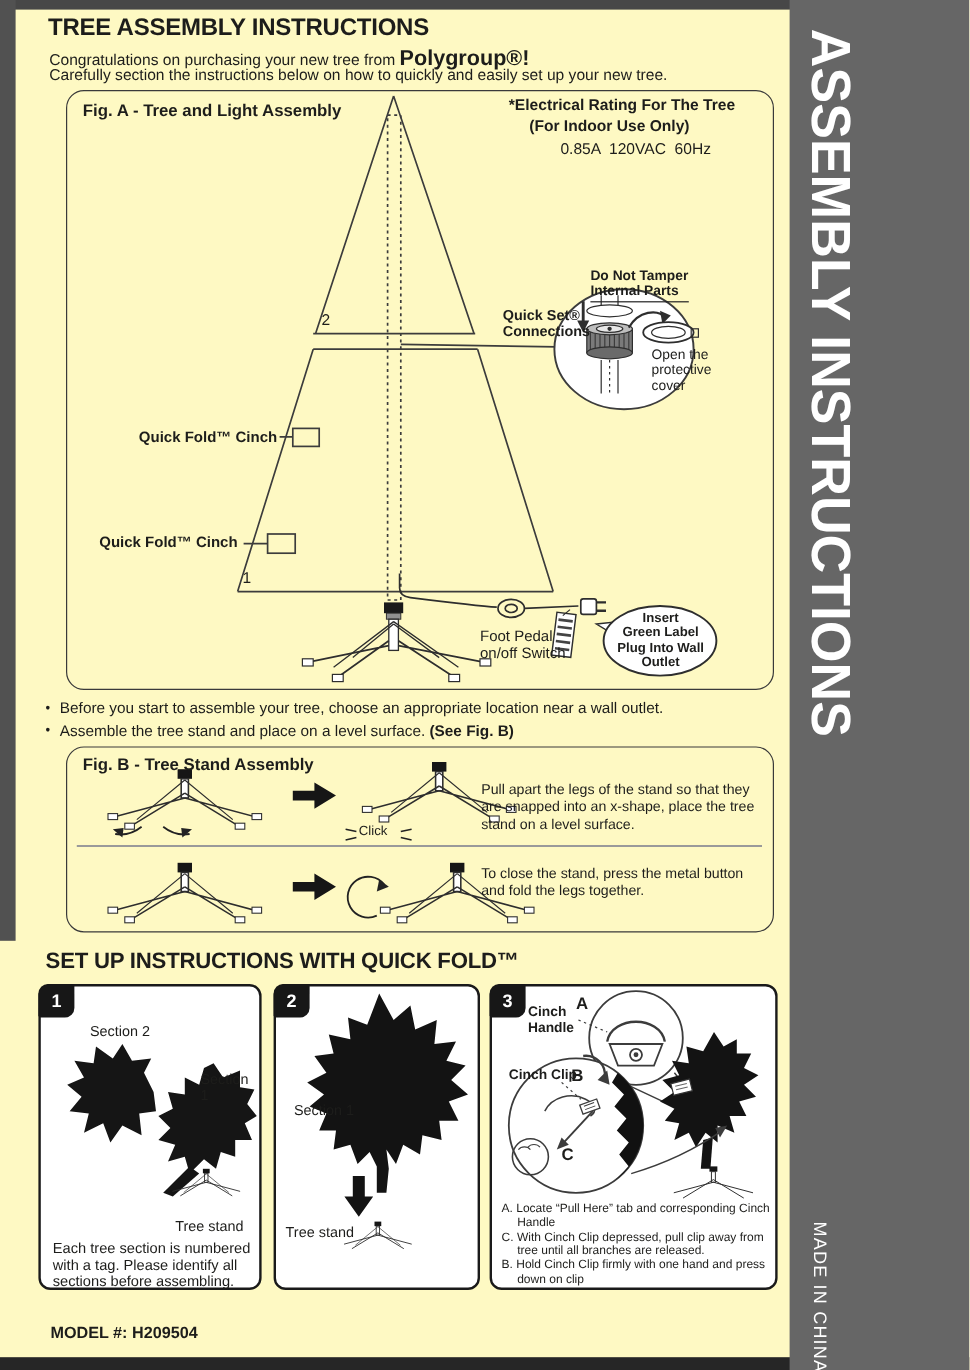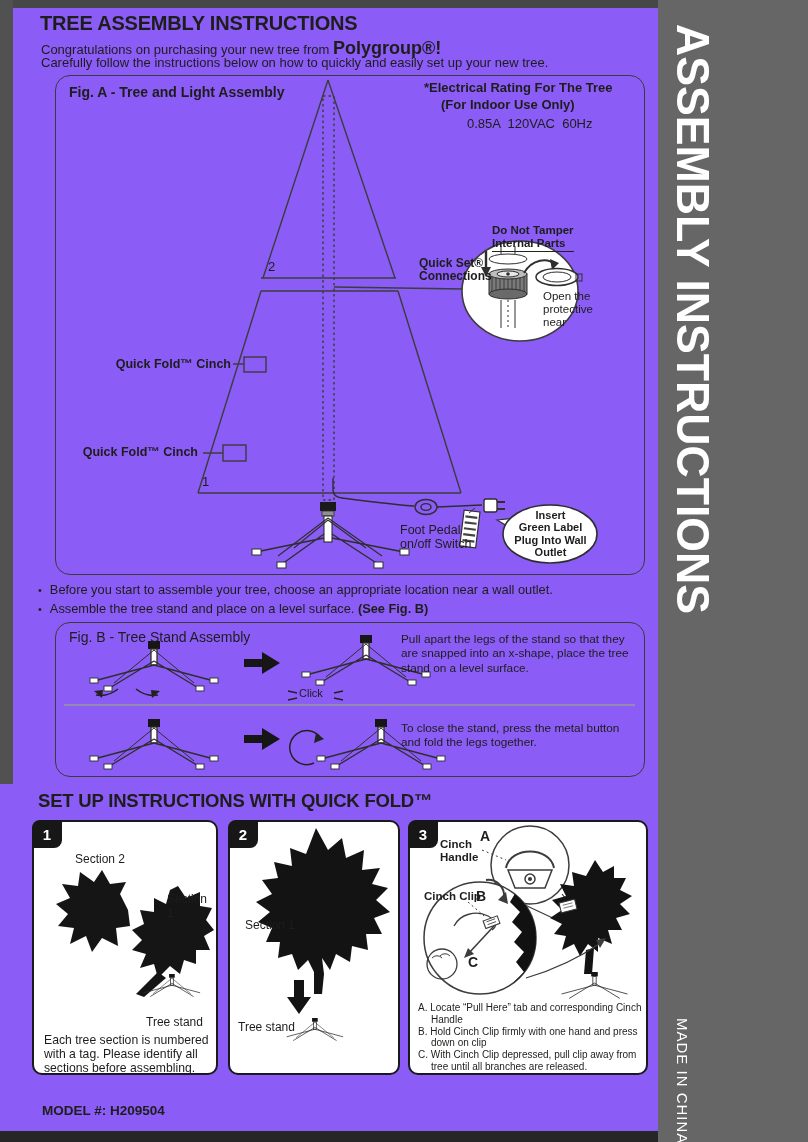--- a/index.html
+++ b/index.html
@@ -1,17 +1,17 @@
 <!DOCTYPE html>
 <html><head>
 <meta charset="utf-8">
 <style>
   html,body{margin:0;padding:0;}
   body{width:808px;height:1142px;background:#fff;font-family:"Liberation Sans",sans-serif;color:#1d1d1b;}
-  .page{position:relative;width:808px;height:1142px;overflow:hidden;background:#8b5cf6;}
+  .page{position:relative;width:808px;height:1142px;overflow:hidden;background:#fef9c3;}
   .abs{position:absolute;}
   svg{display:block;}
   
   .strip-top{left:0;top:0;width:662px;height:8px;background:#474747;}
   .strip-left{left:0;top:0;width:13px;height:784px;background:#515151;}
   .strip-bottom{left:0;top:1131px;width:808px;height:11px;background:#262626;}
   .sidebar{left:658px;top:0;width:150px;height:1142px;background:#666666;}
   .v-title{position:absolute;left:12px;top:24px;writing-mode:vertical-rl;font-weight:bold;font-size:46px;line-height:1;color:#fff;letter-spacing:0px;transform:scaleY(.97);transform-origin:top left;white-space:nowrap;}
   .v-made{position:absolute;left:16px;top:1018px;writing-mode:vertical-rl;font-size:15px;letter-spacing:1px;color:#fff;white-space:nowrap;}
   
@@ -28,21 +28,21 @@
   .lab{position:absolute;font-size:12px;line-height:1.12;}
   .bold{font-weight:bold;}
   .rt{text-align:right;}
   .ctr{text-align:center;}
   
   .bullets{left:38px;top:581px;font-size:12.8px;line-height:1.45;}
   .bullets .row{display:flex;gap:8px;}
   .dot{font-size:11px;line-height:1.7;}
   
   .figB{left:55px;top:622px;width:590px;height:155px;border:1.6px solid #3a3a3a;border-radius:15px;box-sizing:border-box;}
-  .figB-title{left:13px;top:6px;font-size:14px;font-weight:normal;}
+  .figB-title{left:13px;top:6px;font-size:14px;font-weight:bold;}
   .fbtext{position:absolute;left:345px;width:238px;font-size:11.8px;line-height:1.22;}
   .click{left:243px;top:64px;font-size:11px;}
   
   .setup-h{left:38px;top:790px;font-size:18.5px;font-weight:bold;letter-spacing:-.2px;}
   .panel{position:absolute;top:820px;height:255px;border:2px solid #1a1a1a;border-radius:10px;box-sizing:border-box;background:#fff;}
   .badge{position:absolute;left:-2px;top:-2px;width:30px;height:28px;background:#171717;color:#fff;font-weight:bold;font-size:15px;border-radius:8px 2px 8px 2px;display:flex;align-items:center;justify-content:center;}
   .plab{position:absolute;font-size:12px;}
   .pcap{position:absolute;font-size:12.2px;line-height:1.15;}
   .p3cap{position:absolute;font-size:10px;line-height:1.18;}
   .p3cap div{padding-left:13px;text-indent:-13px;}
@@ -53,21 +53,21 @@
 </head>
 <body>
 
 <div class="page">
 
   <div class="abs strip-top"></div>
   <div class="abs strip-left"></div>
 
   <div class="abs h1">TREE ASSEMBLY INSTRUCTIONS</div>
   <div class="abs intro1"><span>Congratulations on purchasing your new tree from </span><b>Polygroup®!</b></div>
-  <div class="abs intro2">Carefully follow the instructions below on how to quickly and easily set up your new tree.</div>
+  <div class="abs intro2">Carefully section the instructions below on how to quickly and easily set up your new tree.</div>
 
   <div class="abs figA">
     <svg class="abs" style="left:0;top:0" width="587" height="497" viewBox="0 0 587 497">
       <g fill="none" stroke="#3c3c3c" stroke-width="1.4">
 
         <path d="M272,4 L207,202 M272,4 L339,202 M205,202 L340,202"></path>
 
         <path d="M205,215 L342,215 M205,215 L142,417 M342,215 L405,417 M142,417 L405,417"></path>
 
         <rect x="267" y="20" width="11" height="404" stroke-dasharray="2.5,3"></rect>
@@ -145,21 +145,21 @@
       <div>Quick Set®</div>
       <div>Connections</div>
     </div>
     <div class="lab bold" style="left:436px;top:148px;font-size:11.5px;border-bottom:1.6px solid #222;padding-bottom:1px">
       <div>Do Not Tamper</div>
       <div>Internal Parts</div>
     </div>
     <div class="lab" style="left:487px;top:214px;font-size:11.5px">
       <div>Open the</div>
       <div>protective</div>
-      <div>near</div>
+      <div>cover</div>
     </div>
     <div class="lab bold rt" style="left:55px;top:281px;width:120px;font-size:12.5px">Quick Fold™ Cinch</div>
     <div class="lab bold rt" style="left:22px;top:369px;width:120px;font-size:12.5px">Quick Fold™ Cinch</div>
     <div class="lab" style="left:212px;top:184px;font-size:13px">2</div>
     <div class="lab" style="left:146px;top:399px;font-size:13px">1</div>
     <div class="lab" style="left:344px;top:447px;font-size:12.5px">
       <div>Foot Pedal</div>
       <div>on/off Switch</div>
     </div>
     <div class="lab bold ctr" style="left:447px;top:433px;width:95px;font-size:11px">
@@ -217,21 +217,21 @@
       <polygon points="188,36 206,36 206,29 224,40 206,51 206,44 188,44" fill="#161616"></polygon>
       <polygon points="188,112 206,112 206,105 224,116 206,127 206,120 188,120" fill="#161616"></polygon>
 
       <g stroke="#222" fill="none" stroke-width="1.5">
         <path d="M258,140 a17,17 0 1 1 6,-26"></path>
           <polygon points="260,110 268,116 258,120" fill="#222" stroke="none"></polygon>
       </g>
     </svg>
     <div class="abs figB-title">Fig. B - Tree Stand Assembly</div>
     <div class="abs click">Click</div>
-    <div class="fbtext" style="top:9px">Pull apart the legs of the stand so that they are snapped into an x-shape, place the tree stand on a level surface.</div>
+    <div class="fbtext" style="top:28px">Pull apart the legs of the stand so that they are snapped into an x-shape, place the tree stand on a level surface.</div>
     <div class="fbtext" style="top:98px">To close the stand, press the metal button and fold the legs together.</div>
   </div>
 
   <div class="abs setup-h">SET UP INSTRUCTIONS WITH QUICK FOLD™</div>
 
   <div class="panel" style="left:32px;width:186px">
     <div class="badge">1</div>
     <svg class="abs" style="left:0;top:0" width="182" height="251" viewBox="0 0 182 251">
       <path fill="#151515" d="M94,88 L86,72 L92,60 L76,62 L68,48 L60,60 L46,50 L44,64 L28,62 L36,76 L22,82 L34,92 L24,104 L40,106 L36,122 L52,114 L58,130 L68,116 L84,124 L82,106 L96,104 Z"></path>
       <path fill="#151515" d="M144,64 L152,76 L166,70 L166,84 L178,86 L172,98 L180,108 L170,114 L176,128 L162,128 L162,142 L150,138 L146,152 L136,144 L124,156 L120,142 L106,146 L112,132 L98,128 L108,118 L98,108 L110,102 L106,88 L120,90 L120,76 L132,82 L136,68 Z"></path>
@@ -326,22 +326,22 @@
     <div class="p3small bold" style="left:30px;top:16px">
       <div>Cinch</div>
       <div>Handle</div>
     </div>
     <div class="p3letter" style="left:70px;top:6px">A</div>
     <div class="p3small bold" style="left:14px;top:68px">Cinch Clip</div>
     <div class="p3letter" style="left:66px;top:66px">B</div>
     <div class="p3letter" style="left:58px;top:132px">C</div>
     <div class="p3cap" style="left:8px;top:180px;width:224px">
       <div>A. Locate “Pull Here” tab and corresponding Cinch Handle</div>
+      <div>C. With Cinch Clip depressed, pull clip away from tree until all branches are released.</div>
       <div>B. Hold Cinch Clip firmly with one hand and press down on clip</div>
-      <div>C. With Cinch Clip depressed, pull clip away from tree until all branches are released.</div>
     </div>
   </div>
 
   <div class="abs model">MODEL #: H209504</div>
 
   <div class="abs strip-bottom"></div>
 
   <aside class="abs sidebar">
     <div class="v-title">ASSEMBLY INSTRUCTIONS</div>
     <div class="v-made">MADE IN CHINA</div>

